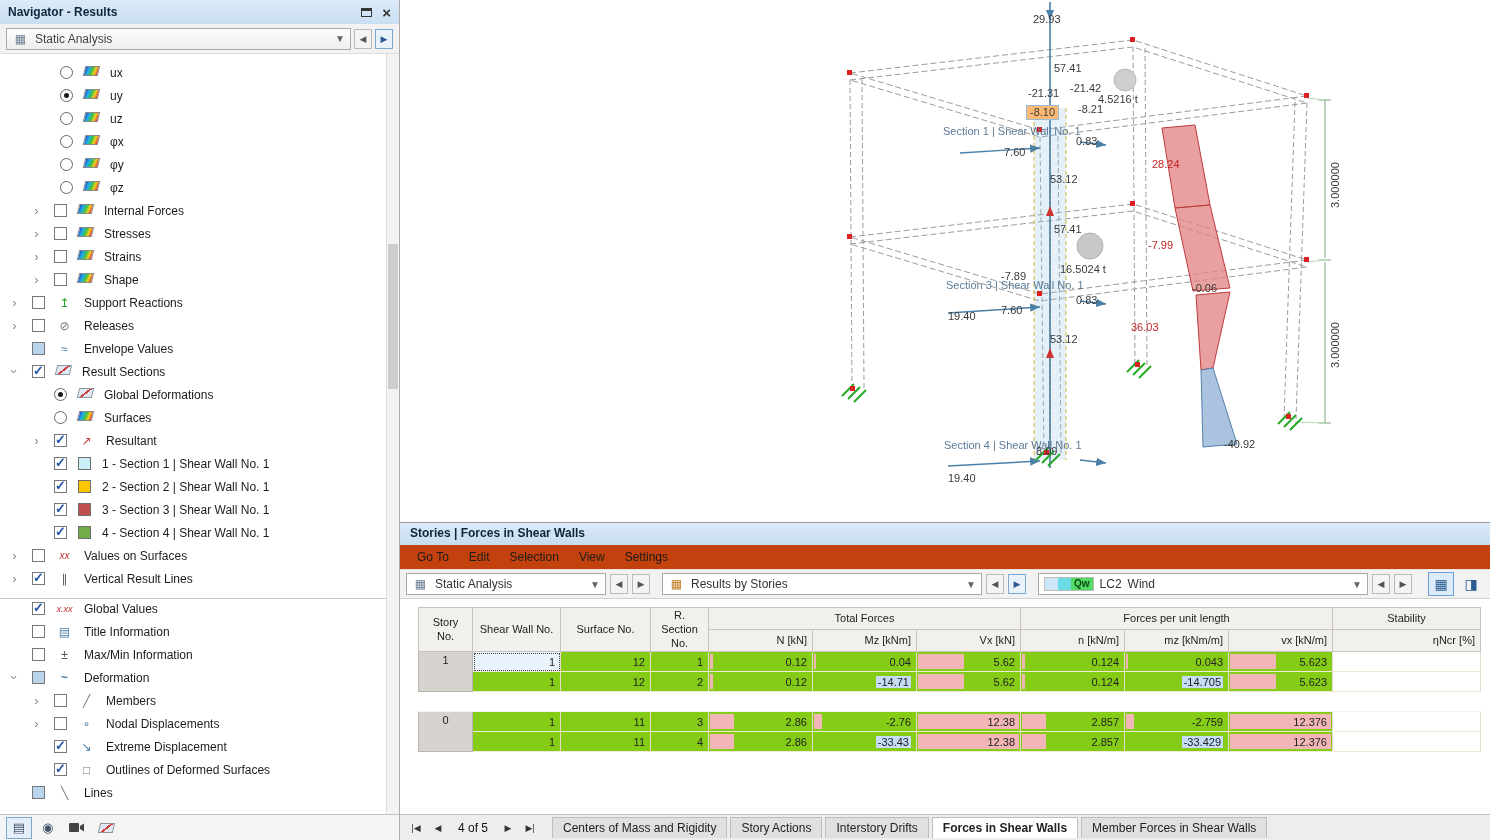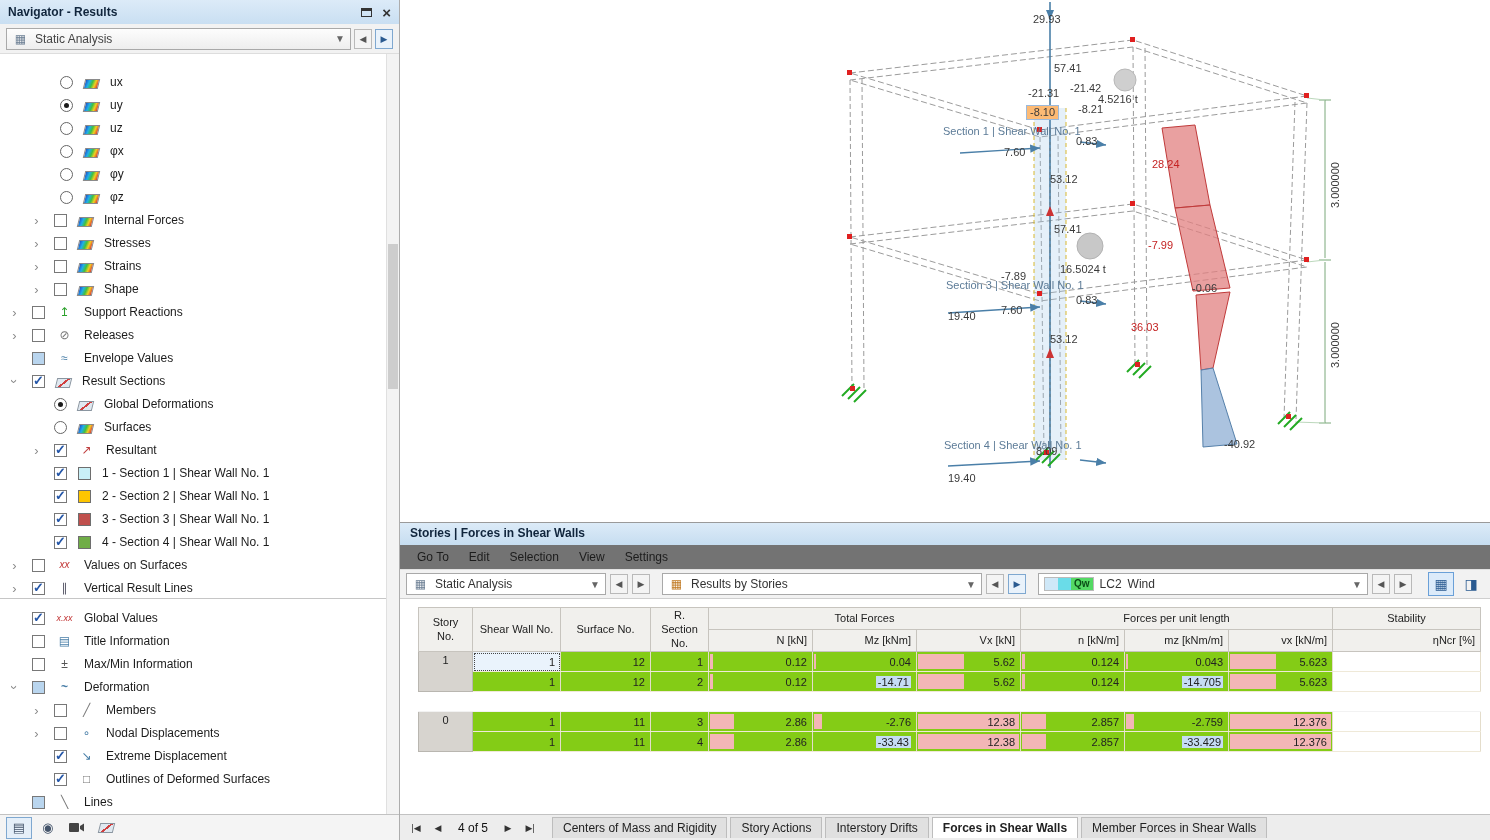--- a/index.html
+++ b/index.html
@@ -15,21 +15,21 @@
   .nav-titlebar .spacer { flex:1; }
   .float-ic { width:11px; height:9px; border:1px solid #333; border-top-width:3px; display:inline-block; margin-right:10px; }
   .close-ic { font-size:15px; color:#333; cursor:default; line-height:1; }
   .nav-combo-row { height:30px; background:#f2f2f2; display:flex; align-items:center; gap:3px; padding:0 6px; border-bottom:1px solid #ddd; flex:none; }
   .nav-combo { flex:1; height:22px; background:linear-gradient(#fdfdfd,#eee); border:1px solid #a9a9a9; display:flex; align-items:center; gap:6px; padding:0 5px; color:#444; }
   .nav-combo .chev { margin-left:auto; color:#666; font-size:10px; }
   .sq-btn { width:18px; height:20px; border:1px solid #b9b9b9; background:#f4f4f4; font-size:9px; color:#555; display:flex; align-items:center; justify-content:center; }
   .sq-btn.on { background:#e9f2fb; border-color:#7fa8d0; color:#2a5a90; }
 
   .tree { flex:1; position:relative; overflow:hidden; padding-top:12px; }
-  .trow { height:23px; display:flex; align-items:flex-end; gap:11px; white-space:nowrap; padding-right:16px; }
+  .trow { height:23px; display:flex; align-items:flex-start; gap:11px; white-space:nowrap; padding-right:16px; }
   .L1 { padding-left:8px; } .L2 { padding-left:30px; } .L3 { padding-left:60px; }
   .arrow { width:13px; flex:none; color:#8a8a8a; font-size:13px; text-align:center; line-height:1; }
   .arrow.exp { transform:rotate(90deg); }
   .spc { width:13px; flex:none; }
   .cb { width:13px; height:13px; border:1px solid #787878; background:#fff; position:relative; flex:none; }
   .cb.checked::after { content:"✓"; position:absolute; left:0px; top:-3px; color:#2456a8; font-size:13px; font-weight:bold; }
   .cb.partial { background:#b9d5ee; }
   .radio { width:13px; height:13px; border:1px solid #666; border-radius:50%; background:#fff; flex:none; position:relative; }
   .radio.checked::after { content:""; position:absolute; left:3px; top:3px; width:5px; height:5px; border-radius:50%; background:#1b1b1b; }
   .ic { width:17px; height:14px; flex:none; display:inline-flex; align-items:center; justify-content:center; font-size:12px; line-height:1; }
@@ -53,21 +53,21 @@
   .anno.red { color:#c42222;margin-top:36px; }
   .anno.bluebox { background:#fdba74; border:1px solid #9cb9da; padding:1px 3px; }
   .anno.sec { color:#5c7b97; }
   .anno.vert { transform:rotate(-90deg); transform-origin:0 0; color:#3a3a3a; }
 
   
   #results-panel { position:absolute; left:400px; top:522px; width:1090px; height:318px; background:#fff;
     border-top:1px solid #9a9a9a; display:flex; flex-direction:column; }
   .rp-title { height:22px; background:linear-gradient(#dcebf8,#c6ddf0); font-weight:bold; color:#10253c;
     padding:3px 10px; flex:none; }
-  .rp-menu { height:23px; display:flex; align-items:center; padding:12px 8px; gap:2px; background:#737373; flex:none; }
+  .rp-menu { height:23px; display:flex; align-items:center; padding:12px 8px; gap:2px; background:#c2410c; flex:none; }
   .rp-menu span { padding:2px 9px; color:#1c1c1c; }
   .rp-toolbar { height:30px; display:flex; align-items:center; gap:4px; padding:0 6px; background:#f2f2f2; border-top:1px solid #e2e2e2; border-bottom:1px solid #cfcfcf; flex:none; }
   .combo { height:22px; background:#fff; border:1px solid #a9a9a9; display:flex; align-items:center; gap:6px; padding:0 5px; color:#333; }
   .combo .chev { margin-left:auto; color:#666; font-size:10px; }
   .lc-strip { display:inline-flex; align-items:center; height:14px; border:1px solid #bbb; }
   .lc-strip i { display:block; width:13px; height:12px; }
   .lc-strip .s1 { background:#cfe8f8; } .lc-strip .s2 { background:#6adce8; }
   .lc-badge { background:#54d964; color:#0a4d16; font-weight:bold; font-size:10px; padding:0 3px; height:12px; line-height:12px; }
   .rt-icon { width:26px; height:24px; border:1px solid transparent; display:flex; align-items:center; justify-content:center; color:#2a5a90; font-size:14px; background:transparent; }
   .rt-icon.pressed { border-color:#6aa0d8; background:#dcebfa; }

